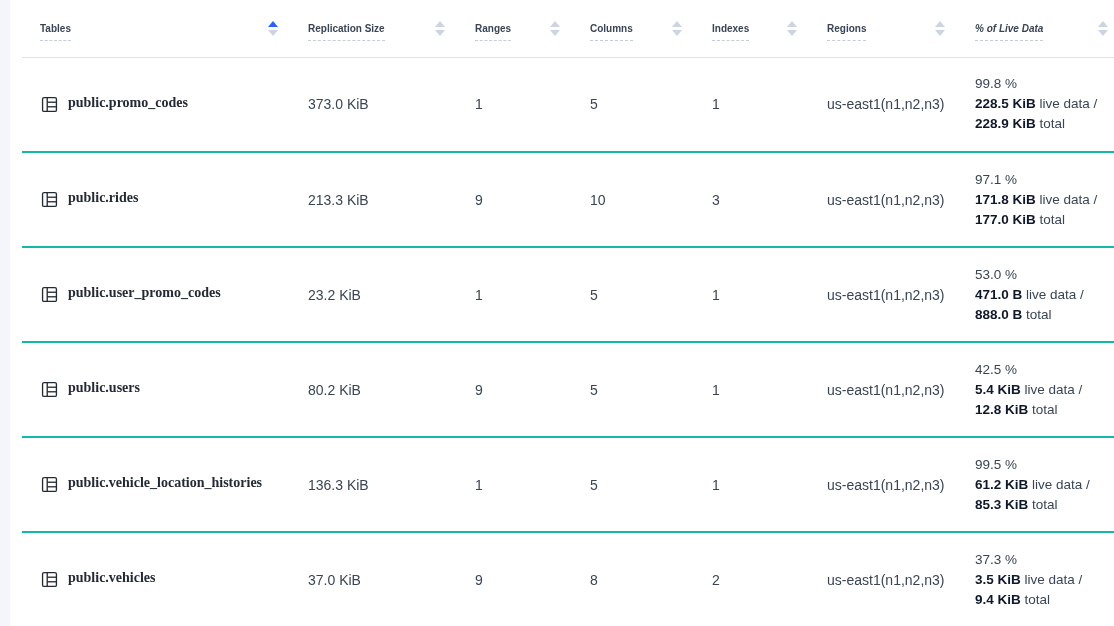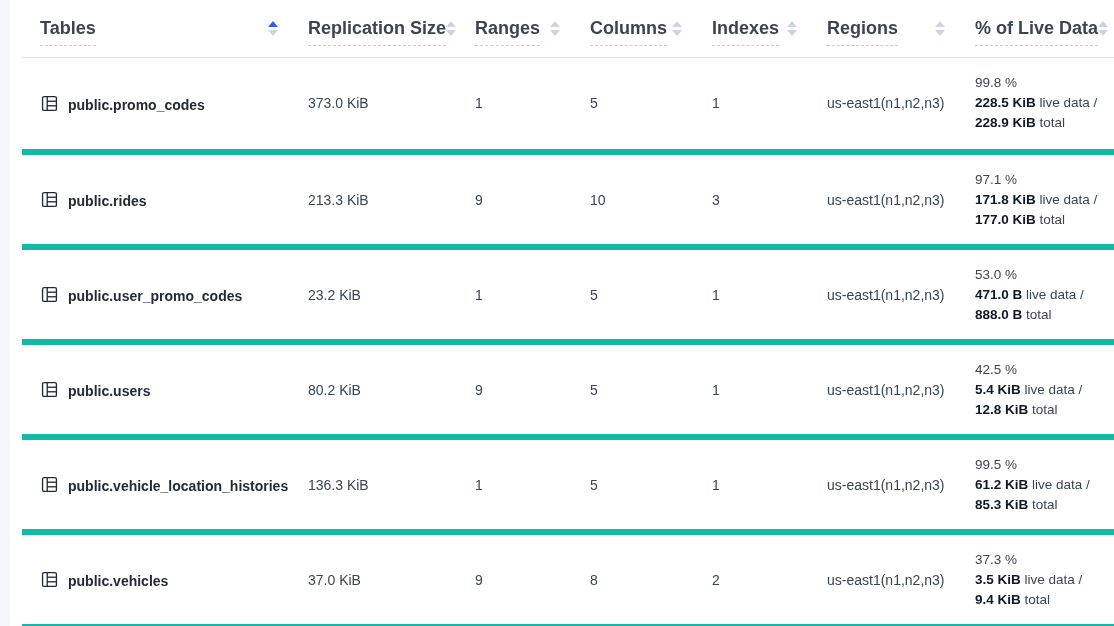--- a/index.html
+++ b/index.html
@@ -7,36 +7,36 @@
     font-family:"Liberation Sans", sans-serif; }
   .left-gutter { position:absolute; left:0; top:0; width:10px; height:626px; background:#f4f6fb; }
   .content { position:absolute; left:10px; top:0; right:0; }
 
   table.db-tables { border-collapse:collapse; table-layout:fixed; width:1092px; margin-left:12px; }
 
   
   th { height:57px; border-bottom:1px solid #dde4ef; font-weight:bold; text-align:left; }
   .th-inner { display:flex; align-items:center; justify-content:space-between; padding-right:30px; }
   th:first-child .th-inner { padding-left:18px; }
-  th:last-child .th-inner { padding-right:6px; }
-  .th-label { position:relative; font-size:18px; color:#394455; white-space:nowrap; }
+  th:last-child .th-inner { padding-right:6px;font-style:italic; }
+  .th-label { position:relative; font-size:10px; color:#394455; white-space:nowrap; }
   .th-label::after { content:""; position:absolute; left:0; right:0; bottom:-7px;
     border-bottom:1px dashed #c3cdde; }
 
   .sort { display:inline-flex; flex-direction:column; align-items:center; cursor:pointer; }
   .tri { display:block; width:0; height:0; border-left:5px solid transparent; border-right:5px solid transparent; }
   .tri.up { border-bottom:6px solid #ccd4e3; margin-bottom:3px; }
   .tri.down { border-top:6px solid #ccd4e3; }
   .tri.up.active { border-bottom-color:#2962ff; }
 
   
-  td { height:95px; border-bottom:6px solid #14b8a6; vertical-align:middle;
+  td { height:95px; border-bottom:2px solid #14b8a6; vertical-align:middle;
     font-size:14px; color:#394455; }
   td.name-cell { padding-left:18px; }
-  .name-wrap { display:flex; align-items:flex-end; gap:9px; }
+  .name-wrap { display:flex; align-items:flex-start; gap:9px;font-family:Liberation Serif, serif; }
   .table-glyph { display:inline-flex; color:#242a35; }
   .tname { font-weight:bold; color:#242a35; font-size:14px; cursor:pointer; }
 
   .live-cell { font-size:13.5px; line-height:20px; color:#394455; }
   .live-cell .num { font-weight:bold; color:#0f172a; }
 </style>
 </head>
 <body>
 
 <div class="left-gutter"></div>

